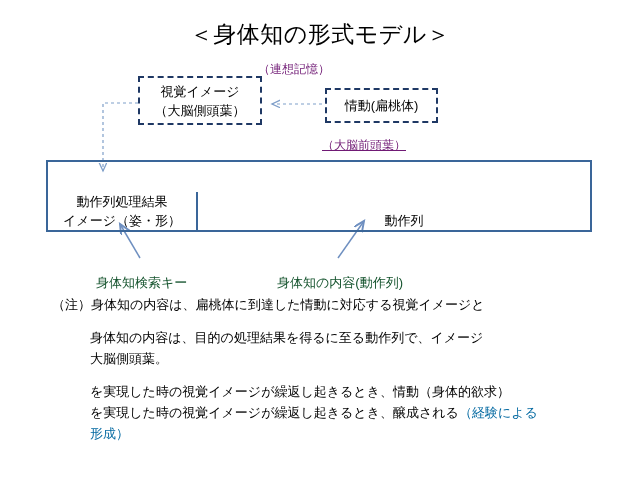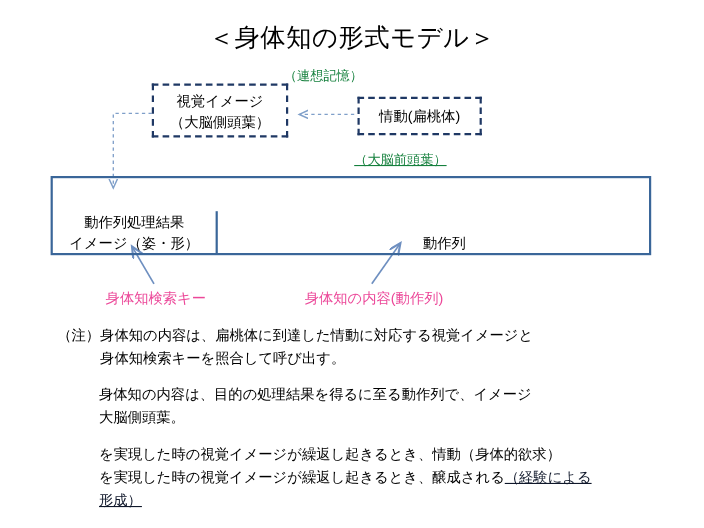--- a/index.html
+++ b/index.html
@@ -62,21 +62,21 @@
     top: 88px;
     width: 113px;
     height: 35px;
   }
 
   
   .caption {
     position: absolute;
     font-size: 12px;
     line-height: 16px;
-    color: #15803d;
+    color: #701a75;
     white-space: nowrap;
   }
   #cap-assoc {
     left: 258px;
     top: 61px;
   }
   #cap-frontal {
     left: 322px;
     top: 137px;
     text-decoration: underline;
@@ -112,22 +112,23 @@
   #cell-seq {
     flex: 1;
     padding-left: 20px;
   }
 
   
   .redlabel {
     position: absolute;
     font-size: 13px;
     line-height: 18px;
-    color: #ec4899;
-    white-space: nowrap;
+    color: #14532d;
+    white-space: nowrap;
+    margin-top: 12px;
   }
   #red-key {
     left: 96px;
     top: 262px;
   }
   #red-content {
     left: 277px;
     top: 262px;
   }
 
@@ -159,22 +160,21 @@
     white-space: nowrap;
   }
   .note-body {
     flex: 1;
   }
   .note-indent {
     margin-left: 38px;
     margin-bottom: 12px;
   }
   .red {
-    color: #0f172a;
-    text-decoration: underline;
+    color: #0369a1;
   }
 </style>
 </head>
 <body>
 
 <div id="slide">
 
   <div class="title">＜身体知の形式モデル＞</div>
 
   <svg id="arrows" viewBox="0 0 640 480" xmlns="http://www.w3.org/2000/svg">
@@ -230,21 +230,20 @@
 
   <div class="redlabel" id="red-key">身体知検索キー</div>
   <div class="redlabel" id="red-content">身体知の内容(動作列)</div>
 
   <div id="notes">
 
     <div class="note-para">
       <span class="note-marker">（注）</span>
       <span class="note-body">
         <span>身体知の内容は、扁桃体に到達した情動に対応する視覚イメージと</span><br>
-        <span>身体知検索キーを照合して呼び出す。</span>
       </span>
     </div>
 
     <div class="note-indent">
       <span>身体知の内容は、目的の処理結果を得るに至る動作列で、イメージ</span><br>
       <span>大脳側頭葉。</span>
     </div>
 
     <div class="note-indent">
       <span>を実現した時の視覚イメージが繰返し起きるとき、情動（身体的欲求）</span><br>

